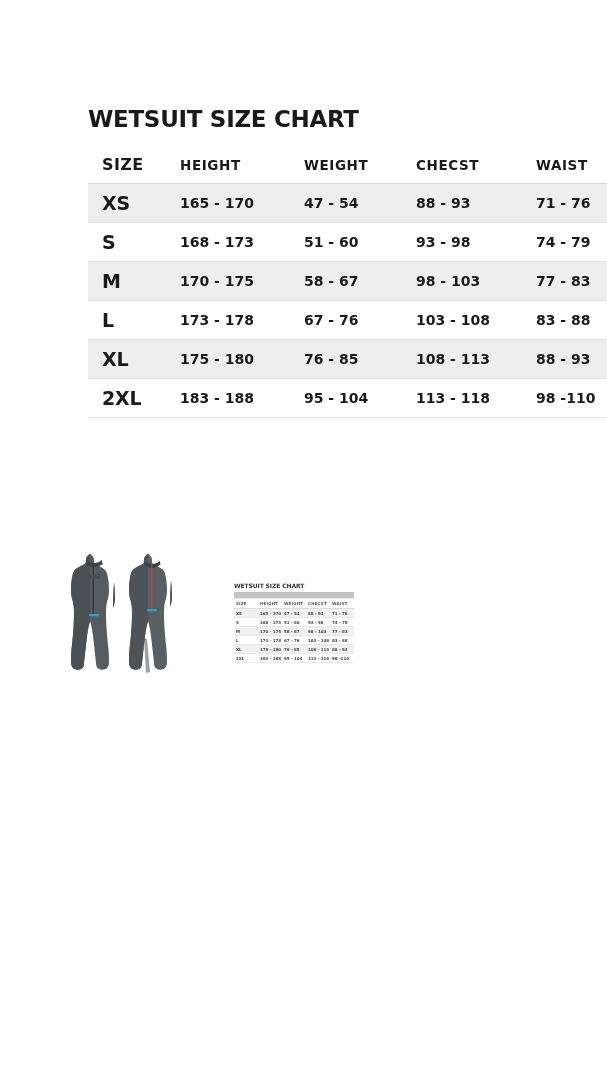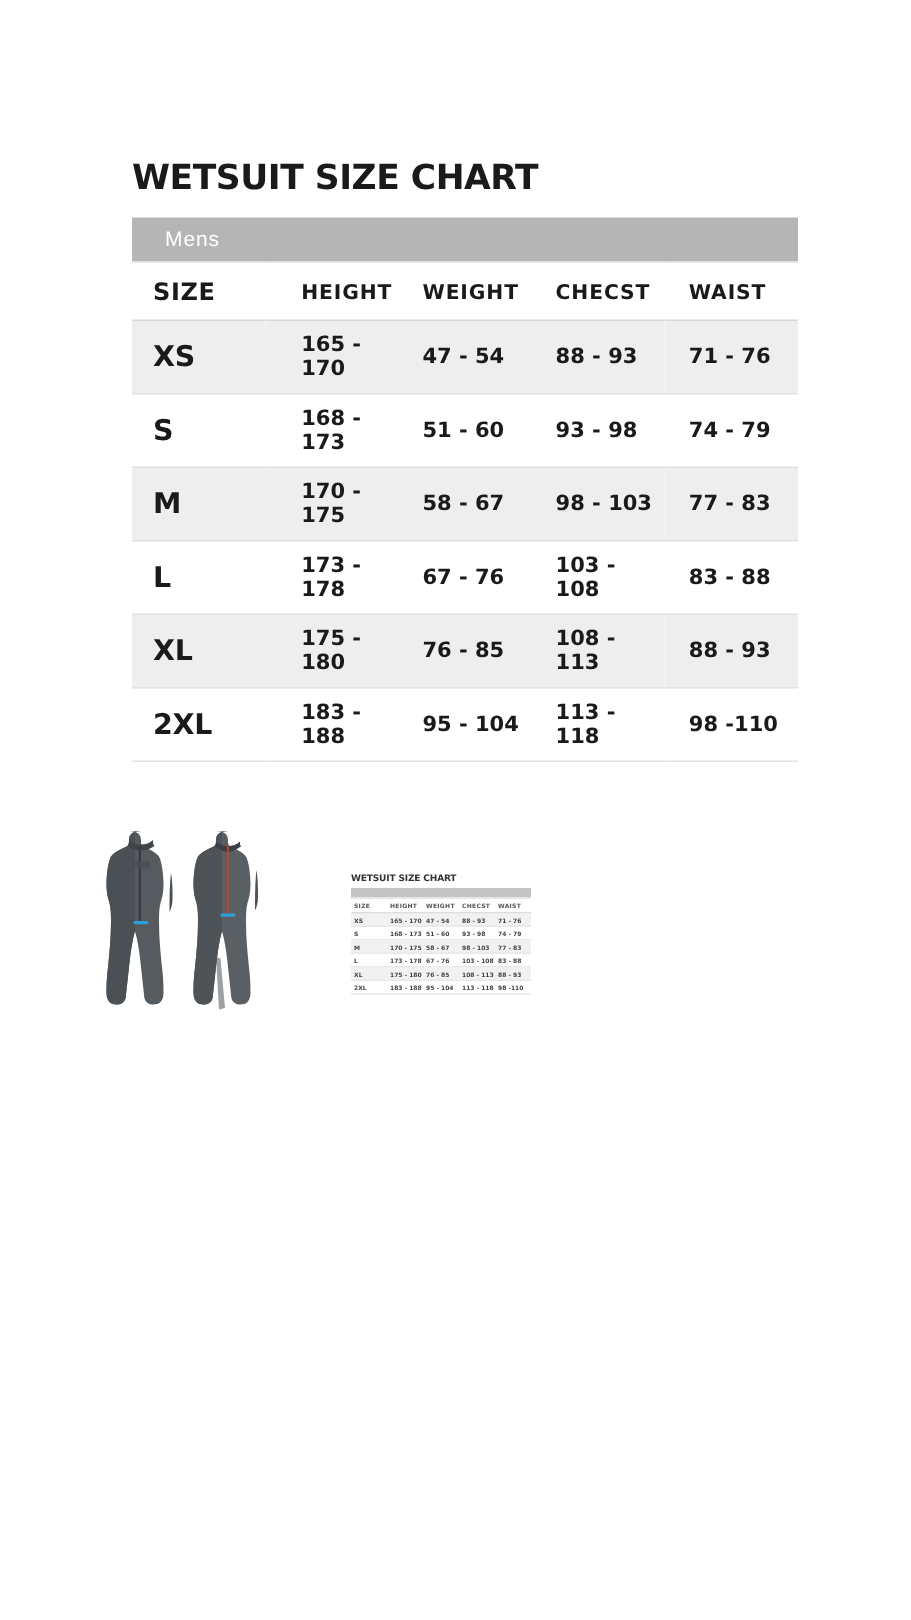--- a/index.html
+++ b/index.html
@@ -155,23 +155,20 @@
 </style>
 </head>
 <body>
 
 <div class="chart-wrap">
 
   <h1 class="chart-title">WETSUIT SIZE CHART</h1>
 
   <table class="size-table">
     <tbody>
-      <tr class="group-row">
-        <td colspan="5">Mens</td>
-      </tr>
       <tr>
         <th class="c0">SIZE</th>
         <th class="c1">HEIGHT</th>
         <th class="c2">WEIGHT</th>
         <th class="c3">CHECST</th>
         <th class="c4">WAIST</th>
       </tr>
 
       <tr class="alt">
         <td class="c0">XS</td>

